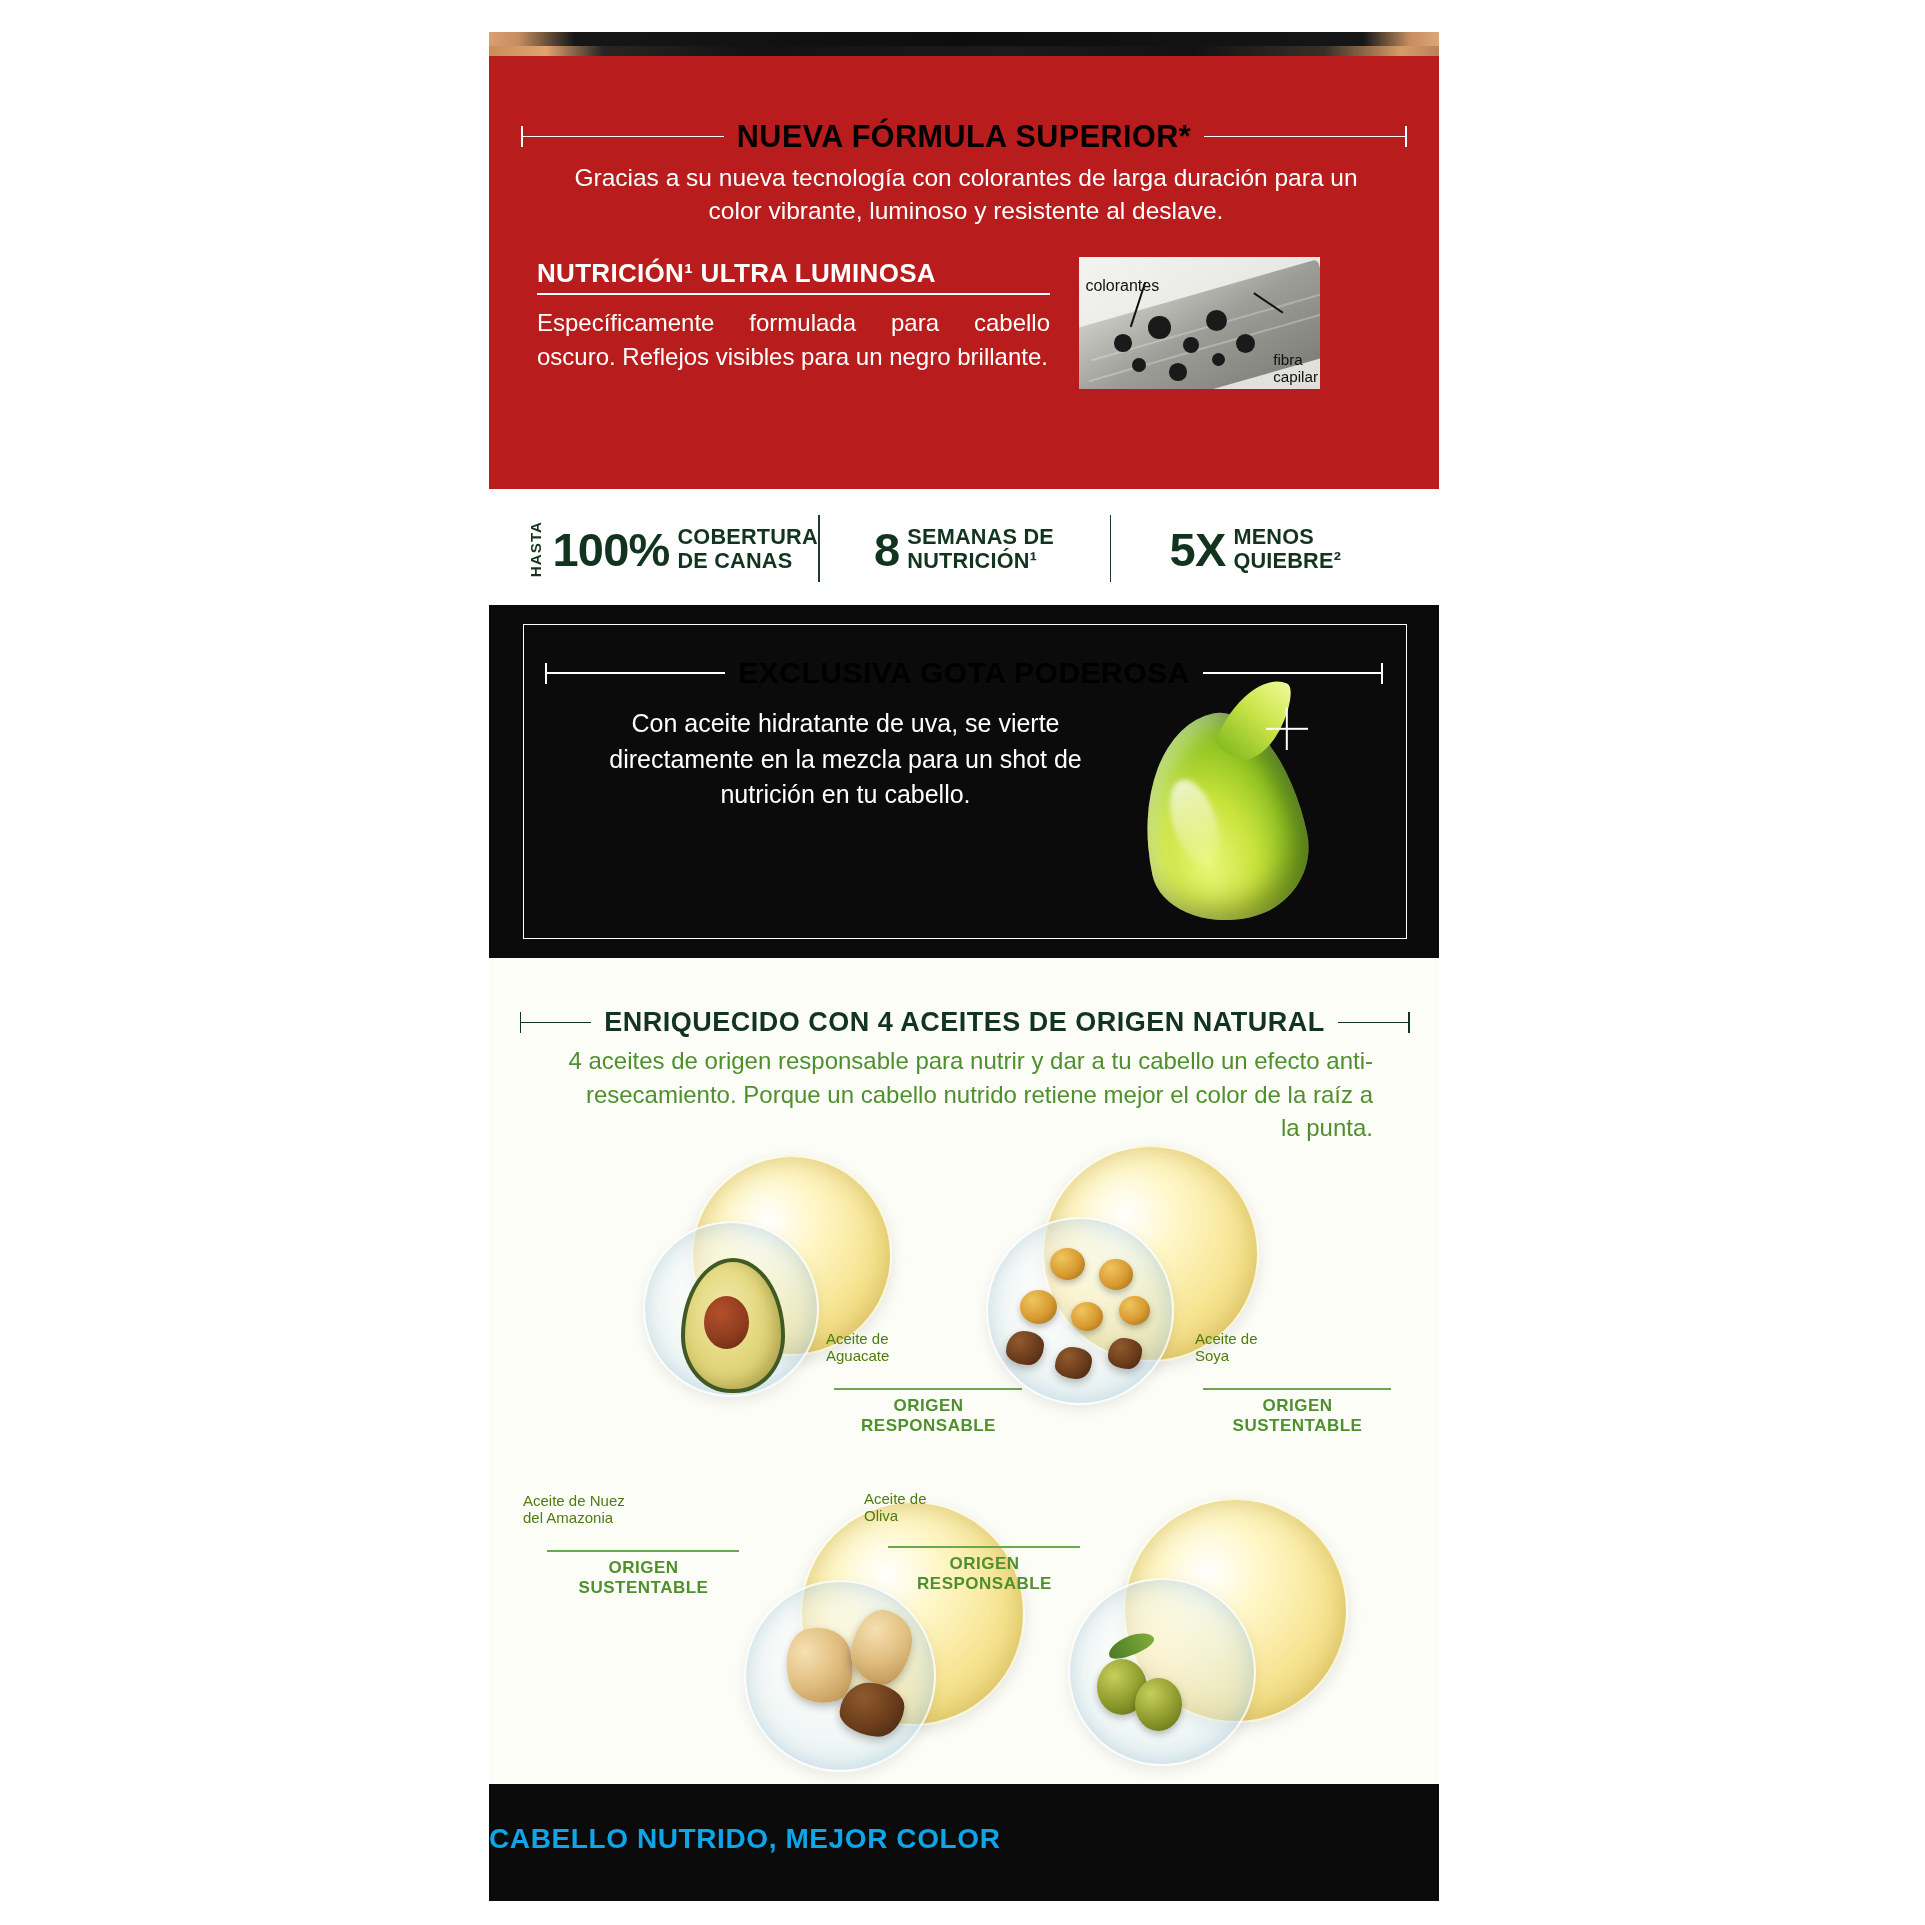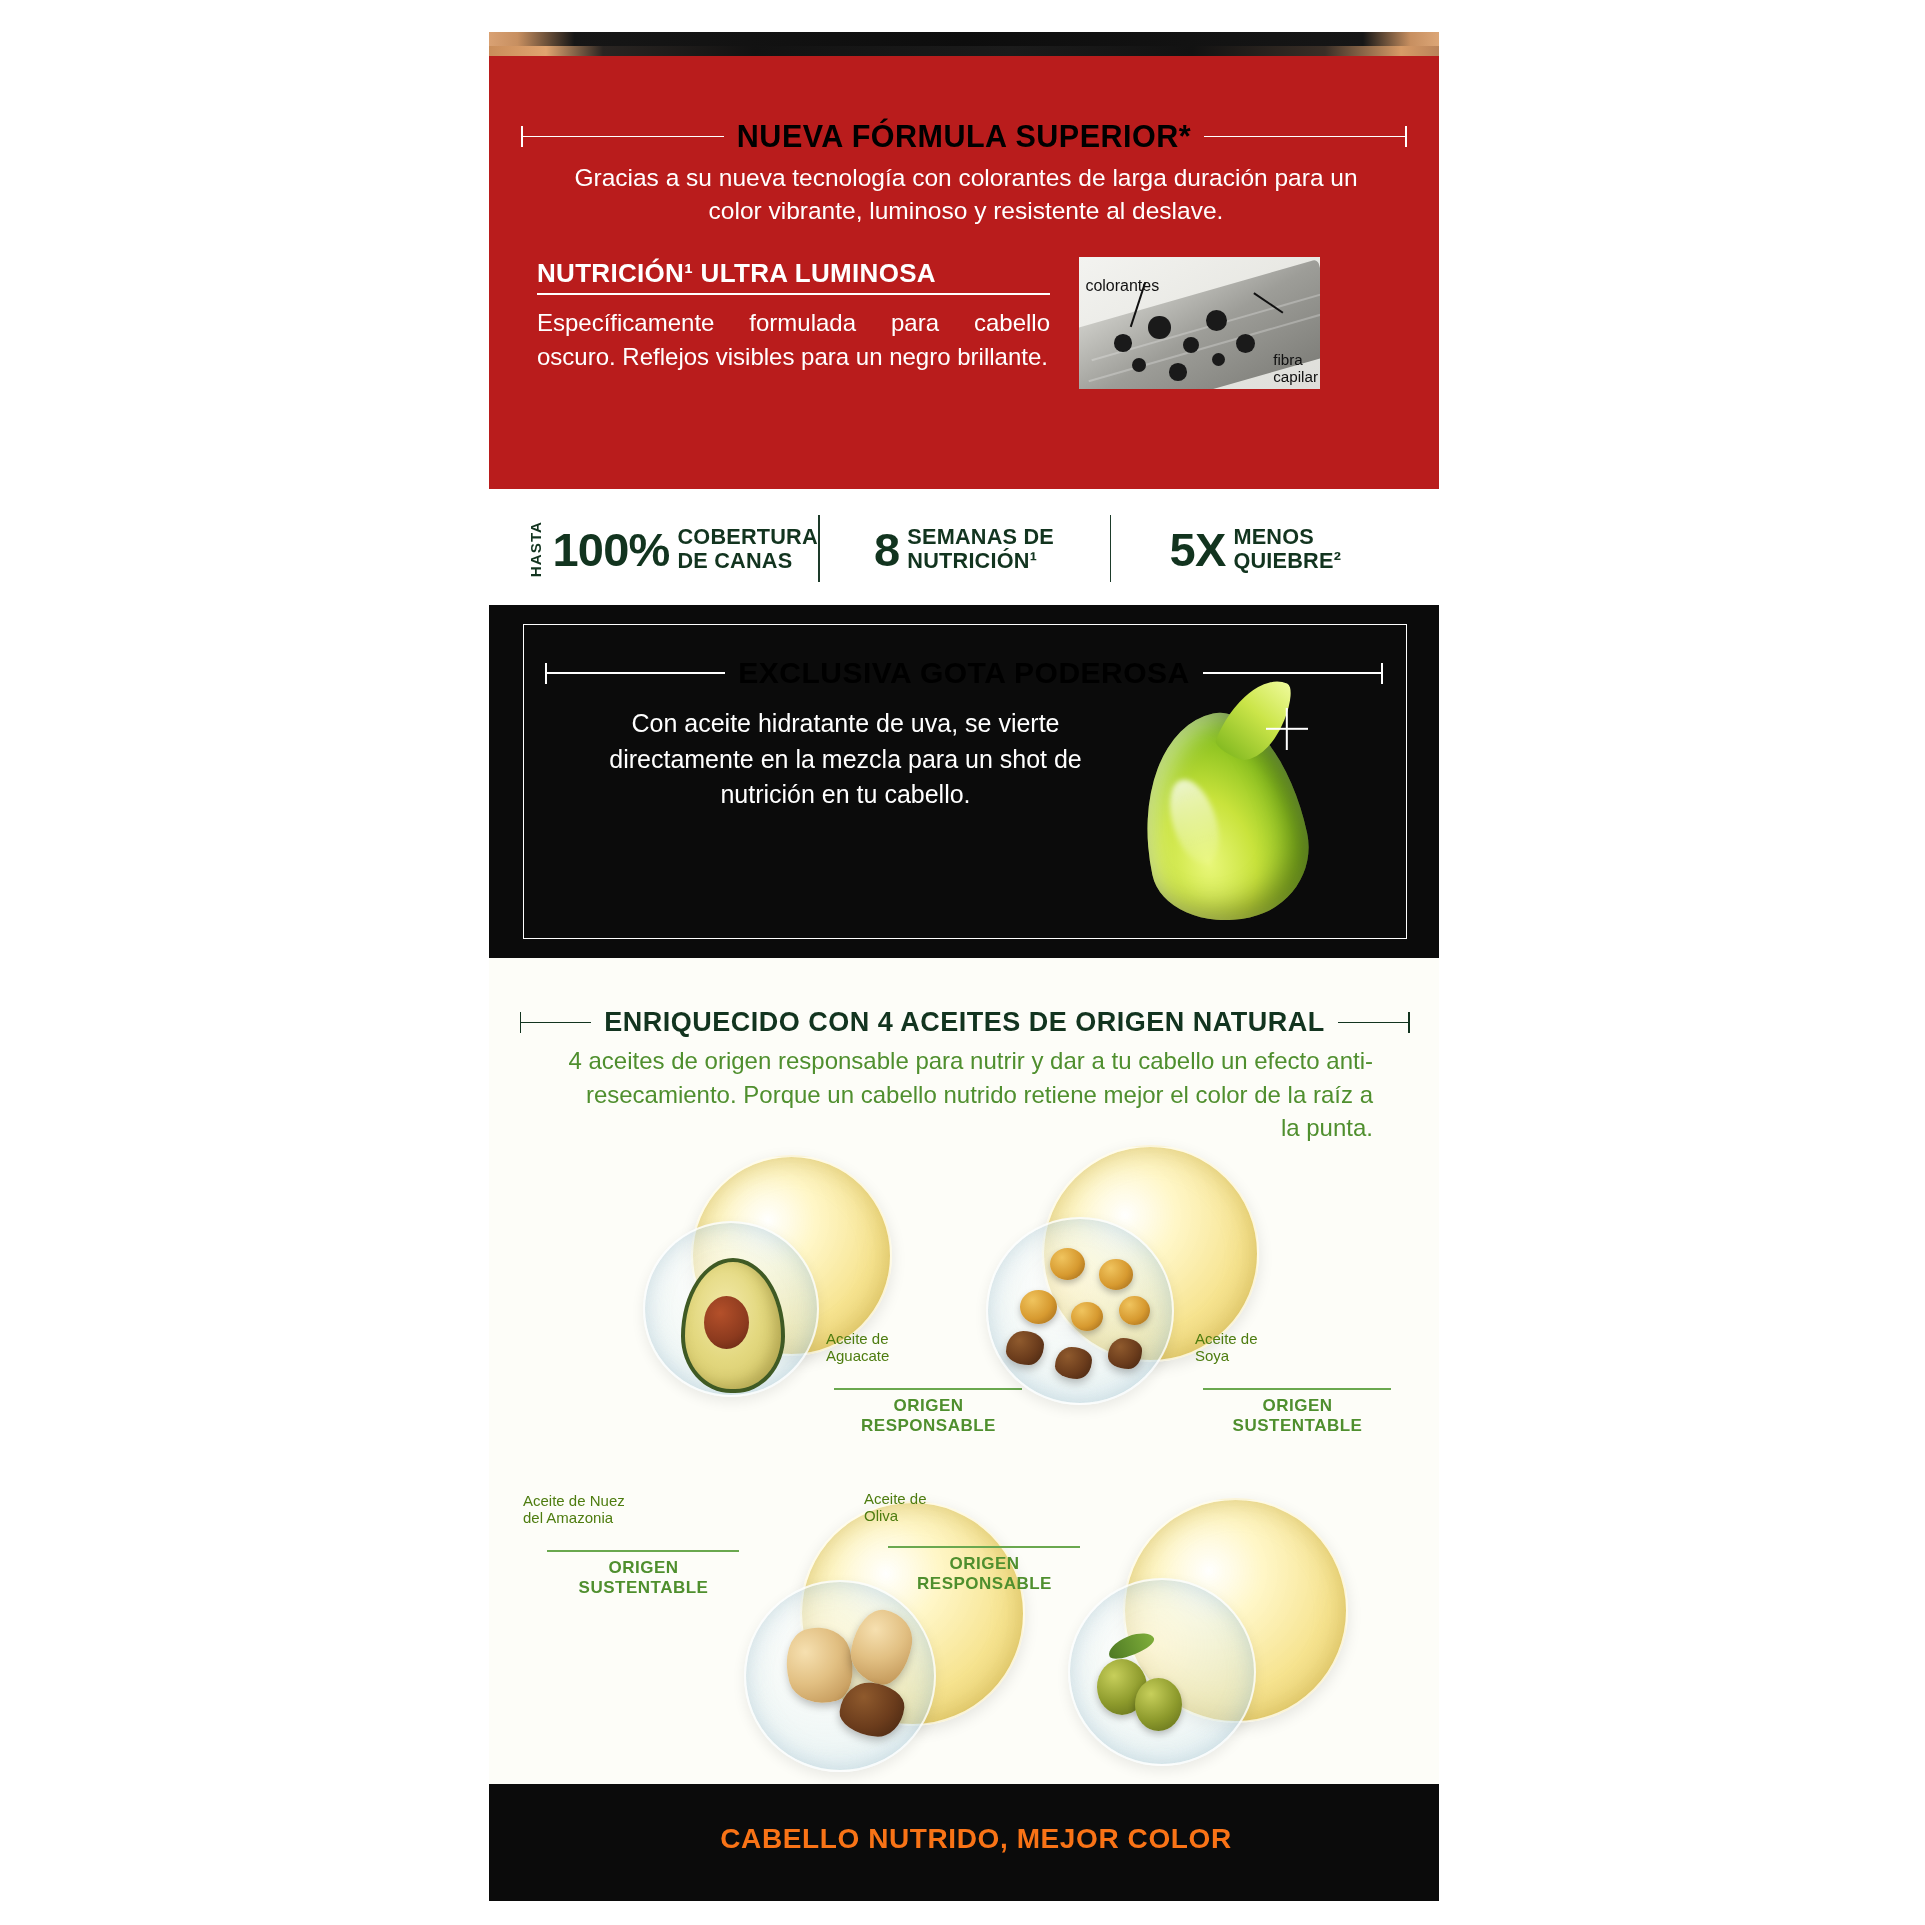--- a/index.html
+++ b/index.html
@@ -453,27 +453,26 @@
     position: absolute;
     width: 48px; height: 19px;
     background: linear-gradient(90deg,#4e7a24,#7fae3a);
     border-radius: 50% 50% 50% 50% / 60% 60% 40% 40%;
     transform: rotate(-22deg);
   }
 
   
   .footer-text {
     position: absolute;
-    left: 12px; top: 1791px;
-    width: 100%;
-    text-align: center;
+    left: 0; top: 1791px;
+    width: 100%;
     font-size: 28px;
     font-weight: bold;
     letter-spacing: 0.6px;
-    color: #f97316;
+    color: #0ea5e9;
   }
 </style>
 </head>
 <body>
 
 <div id="stage">
 
   <div class="box">
 
     <div class="box-top-strip"></div>

